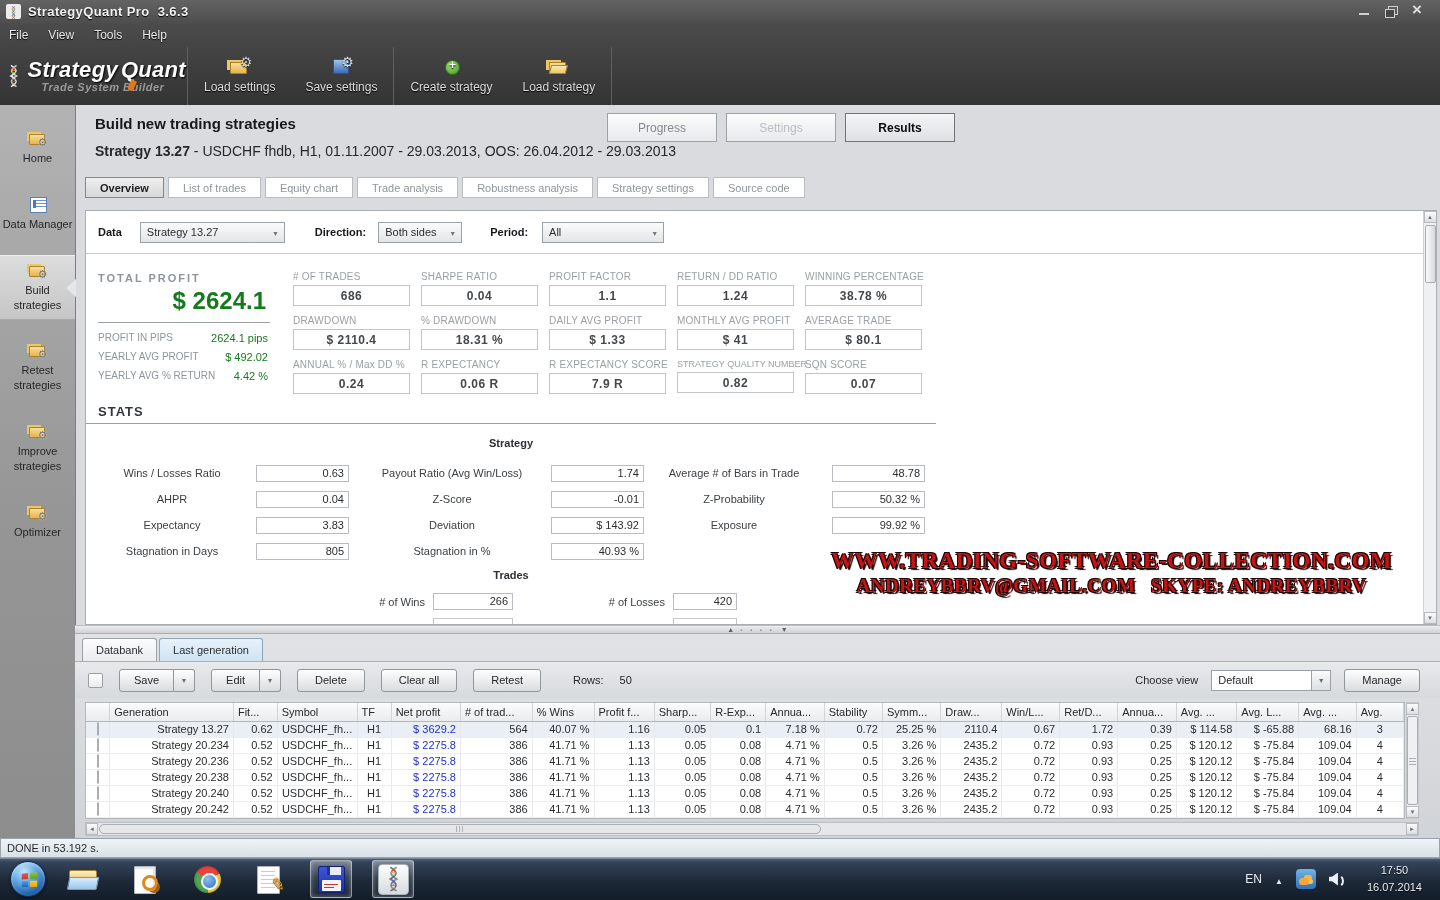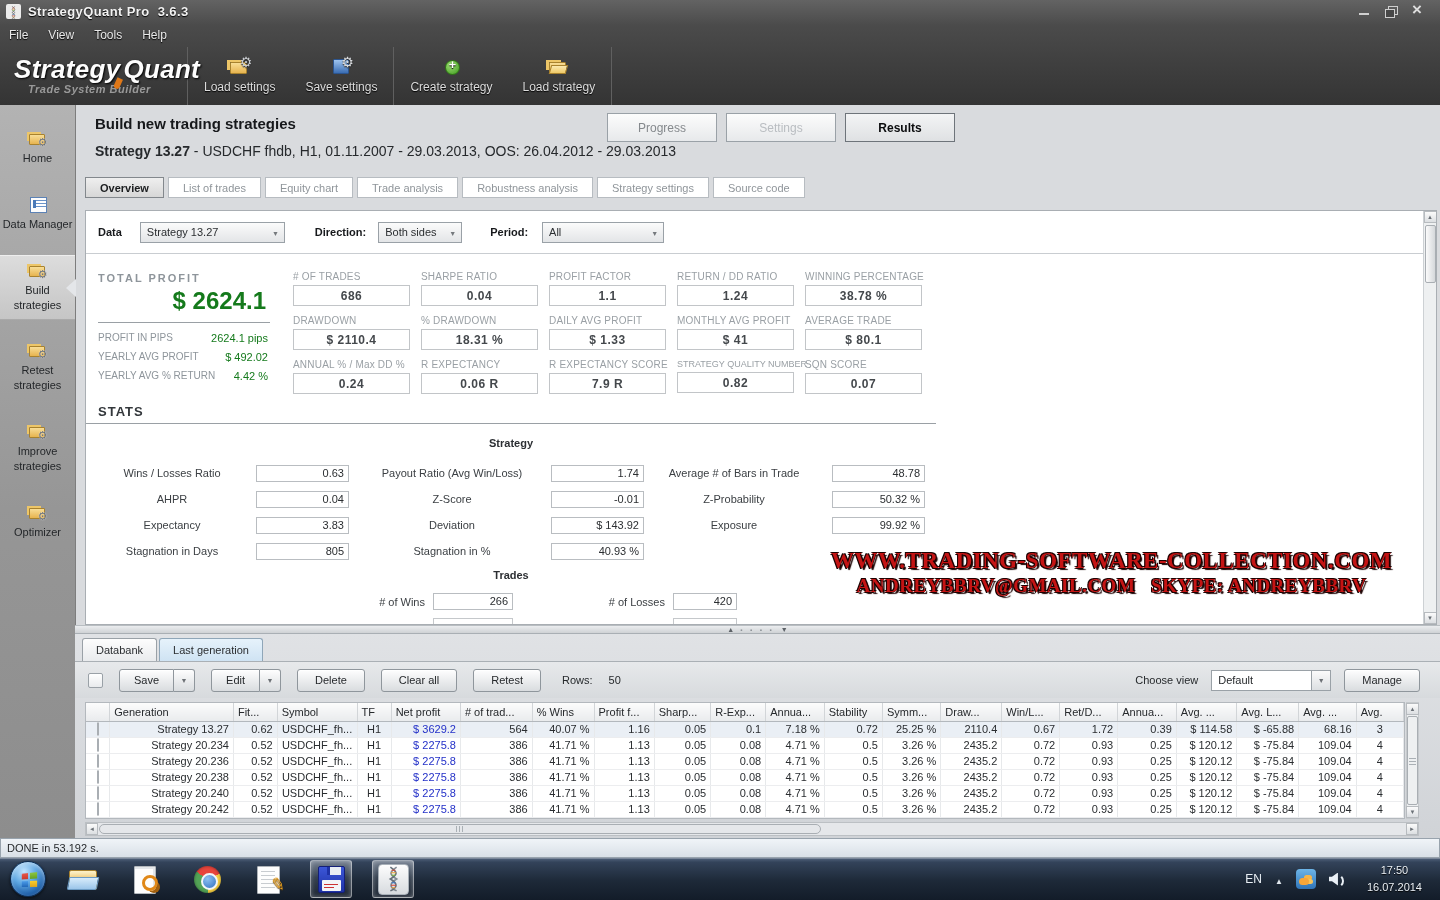--- a/index.html
+++ b/index.html
@@ -18,21 +18,21 @@
 .wc-min::after{content:'';position:absolute;left:1px;bottom:3px;width:10px;height:2px;background:#cfcfcf}
 .wc-restore::before{content:'';position:absolute;left:4px;top:1px;width:8px;height:7px;border:1px solid #cfcfcf}
 .wc-restore::after{content:'';position:absolute;left:1px;top:4px;width:8px;height:7px;border:1px solid #cfcfcf;background:#474747}
 .wc-close::after{content:'×';position:absolute;left:2px;top:-5px;font-size:17px;font-weight:bold;color:#dedede}
 .menubar{height:25px;display:flex;align-items:center;padding:0 9px;gap:20px}
 .menu-item{font-size:12px;color:#e8e8e8;text-shadow:0 1px 1px #000;cursor:default}
 .toolbar{height:58px;display:flex;align-items:stretch}
 .logo{width:186px;display:flex;align-items:center;padding-left:7px;gap:7px}
 .logo-dna{width:25px;height:44px;display:block}
 .logo-text{position:relative;line-height:1.05}
-.lt1{font-size:26px;font-style:italic;font-weight:bold;color:#fdfdfd;letter-spacing:.3px;text-shadow:1px 1px 2px #000}
+.lt1{font-size:22px;font-style:italic;font-weight:bold;color:#fdfdfd;letter-spacing:.3px;text-shadow:1px 1px 2px #000}
 .lt1 .p2{margin-left:3px}
 .lt2{font-size:11px;font-style:italic;font-weight:bold;color:#999;letter-spacing:.5px;margin-top:1px;padding-left:14px}
 .q-tail{position:absolute;left:101px;top:22px;width:6px;height:11px;background:#e07818;border-radius:0 0 7px 7px;transform:rotate(24deg)}
 .tb-sep{width:1px;background:#2c2c2c;border-right:1px solid #606060;margin:0 1px}
 .tb-group{display:flex}
 .tbtn{display:flex;flex-direction:column;align-items:center;justify-content:center;gap:5px;padding:0 15px;color:#dcdcdc;font-size:12px;cursor:pointer;text-shadow:0 1px 1px #000}
 .tbi{position:relative;width:19px;height:17px;display:block}
 .i-loadset::before,.i-loadstrat::before{content:'';position:absolute;left:0;bottom:1px;width:15px;height:10px;
   background:linear-gradient(#f8dd96,#e7b44f);border:1px solid #a8822e;border-radius:1px;
   box-shadow:-4px -3px 0 -1px #edc668}
@@ -148,21 +148,21 @@
 .db-check{width:15px;height:15px;border:1px solid #9aa1a7;background:linear-gradient(#fff,#e9ebed);border-radius:2px;margin-right:16px;cursor:pointer}
 .btn{height:23px;border:1px solid #8f969c;border-radius:3px;background:linear-gradient(#fefefe,#d9dcdf);
   font-size:11px;color:#26292c;display:flex;align-items:center;justify-content:center;padding:0 17px;
   box-shadow:inset 0 1px 0 #fff;cursor:pointer;white-space:nowrap}
 .sbtn-group{display:flex;margin-right:16px}
 .sbtn-group .btn{border-radius:3px 0 0 3px;padding:0 14px}
 .sbtn-arrow{width:21px;height:23px;border:1px solid #8f969c;border-left:none;border-radius:0 3px 3px 0;
   background:linear-gradient(#fefefe,#d9dcdf);display:flex;align-items:center;justify-content:center;cursor:pointer}
 .sbtn-arrow::after{content:'▼';font-size:7px;color:#6d7176}
 .btn.plain{margin-right:16px}
-.rows-label{font-size:11px;color:#26292c;margin-left:5px}
+.rows-label{font-size:11px;color:#26292c;margin-left:16px}
 .rows-value{font-size:11px;color:#26292c;margin-left:16px}
 .db-right{margin-left:auto;display:flex;align-items:center;gap:13px;padding-right:20px}
 .cv-label{font-size:11px;color:#26292c}
 .dd-combo{width:120px;height:21px;border:1px solid #9aa1a7;background:#fff;display:flex;align-items:center;justify-content:space-between;padding-left:6px;font-size:11px;color:#26292c;cursor:pointer}
 .arrow-seg{width:19px;height:19px;border-left:1px solid #9aa1a7;background:linear-gradient(#fbfbfb,#dcdfe2);display:flex;align-items:center;justify-content:center}
 .arrow-seg::after{content:'▼';font-size:7px;color:#6d7176}
 .db-table-wrap{position:absolute;left:10px;top:68px;width:1320px;height:117px;overflow:hidden;background:#fff;border:1px solid #b3b8bd}
 table{border-collapse:collapse;table-layout:fixed}
 th{height:18px;background:linear-gradient(#fcfcfc,#e9ebed);border-right:1px solid #d2d5d8;border-bottom:1px solid #b3b8bd;
   font-size:11px;font-weight:normal;color:#26292c;text-align:left;padding:0 4px;white-space:nowrap;overflow:hidden;cursor:pointer}

